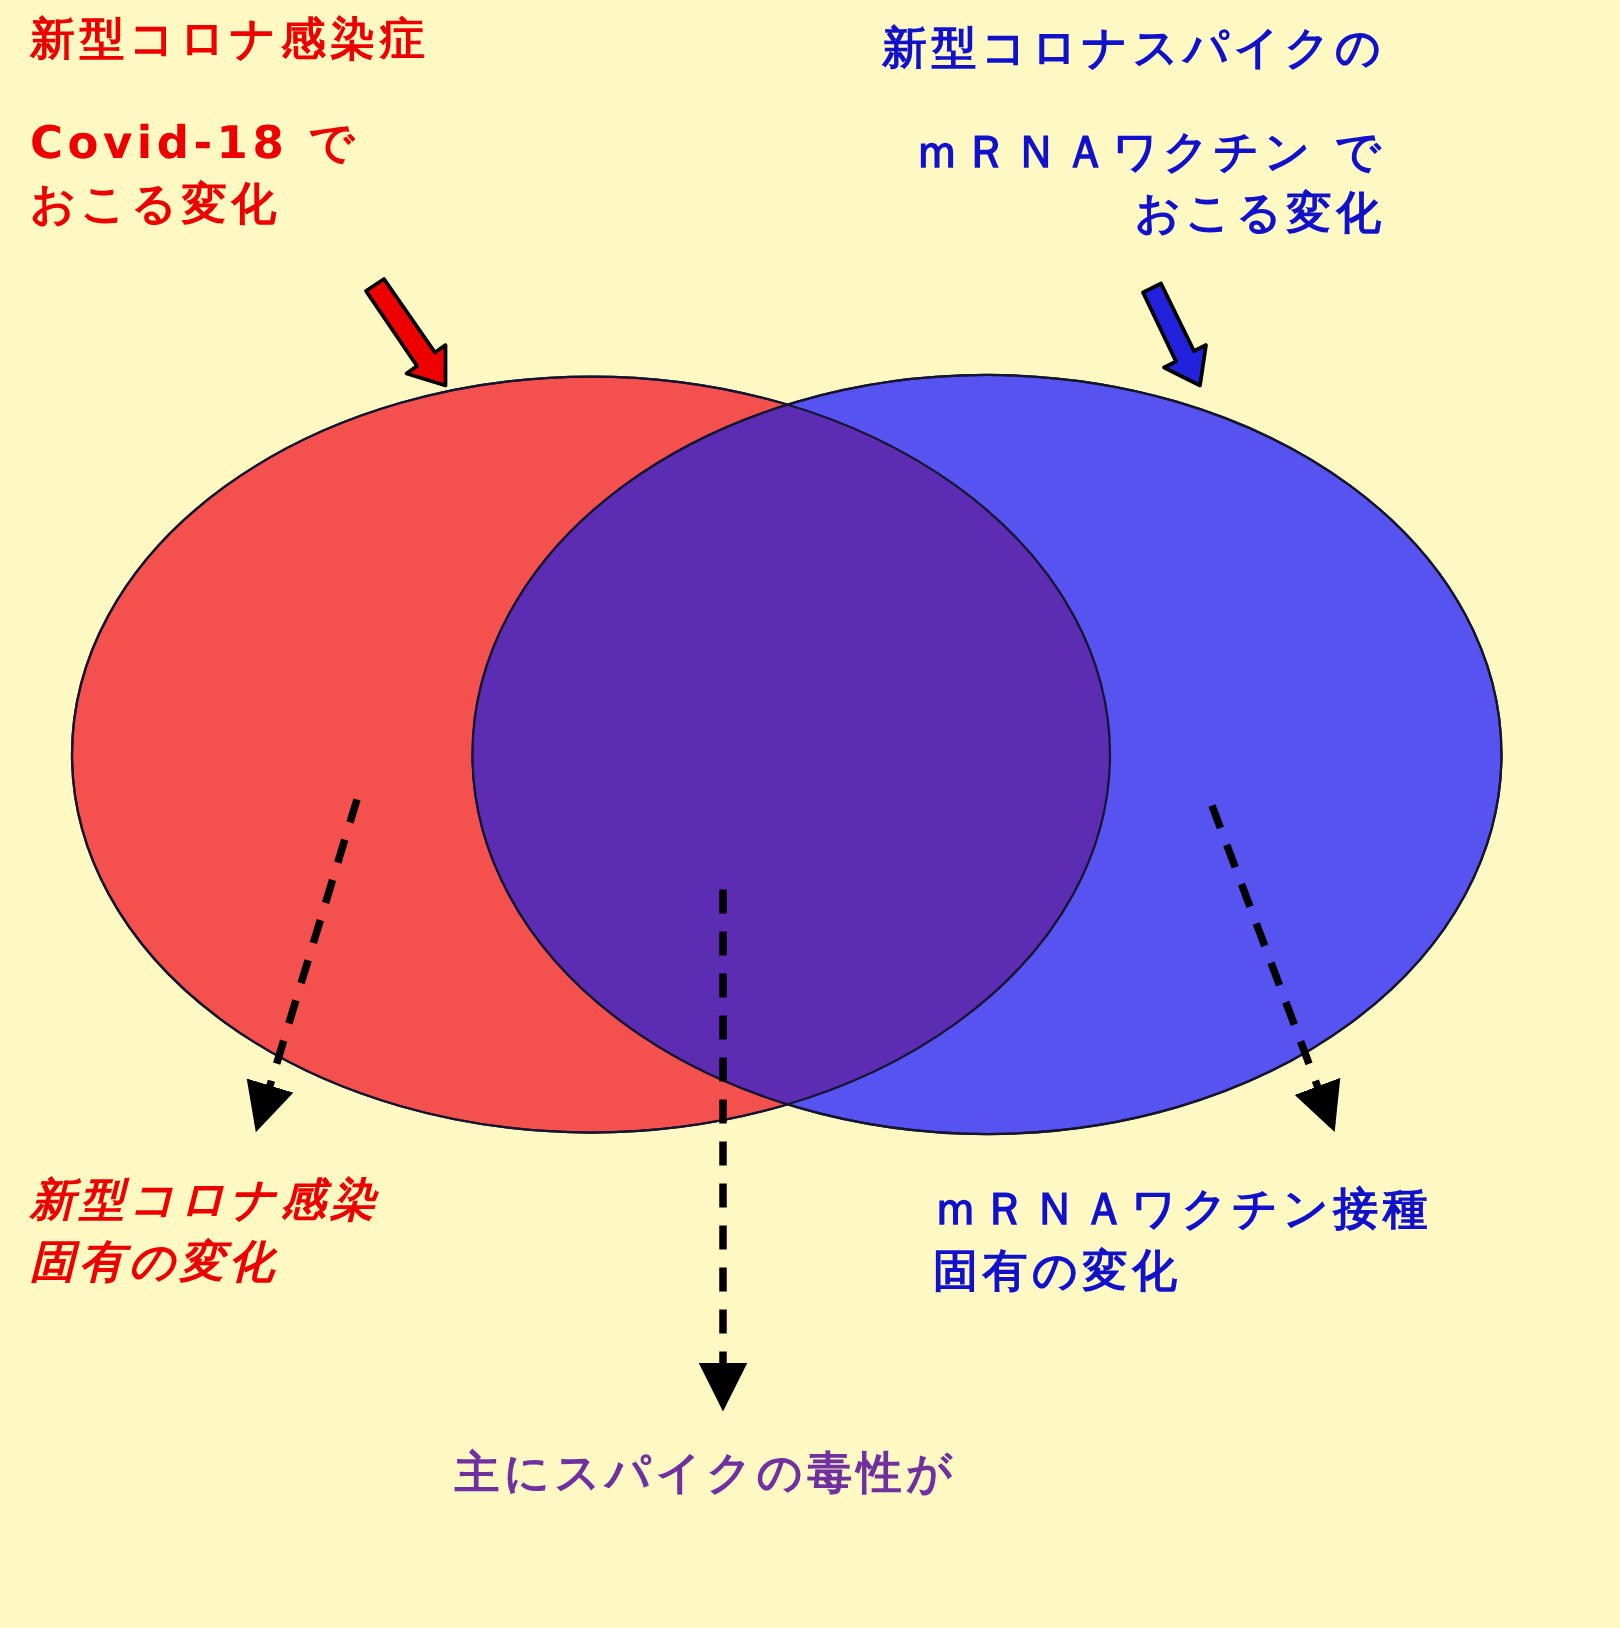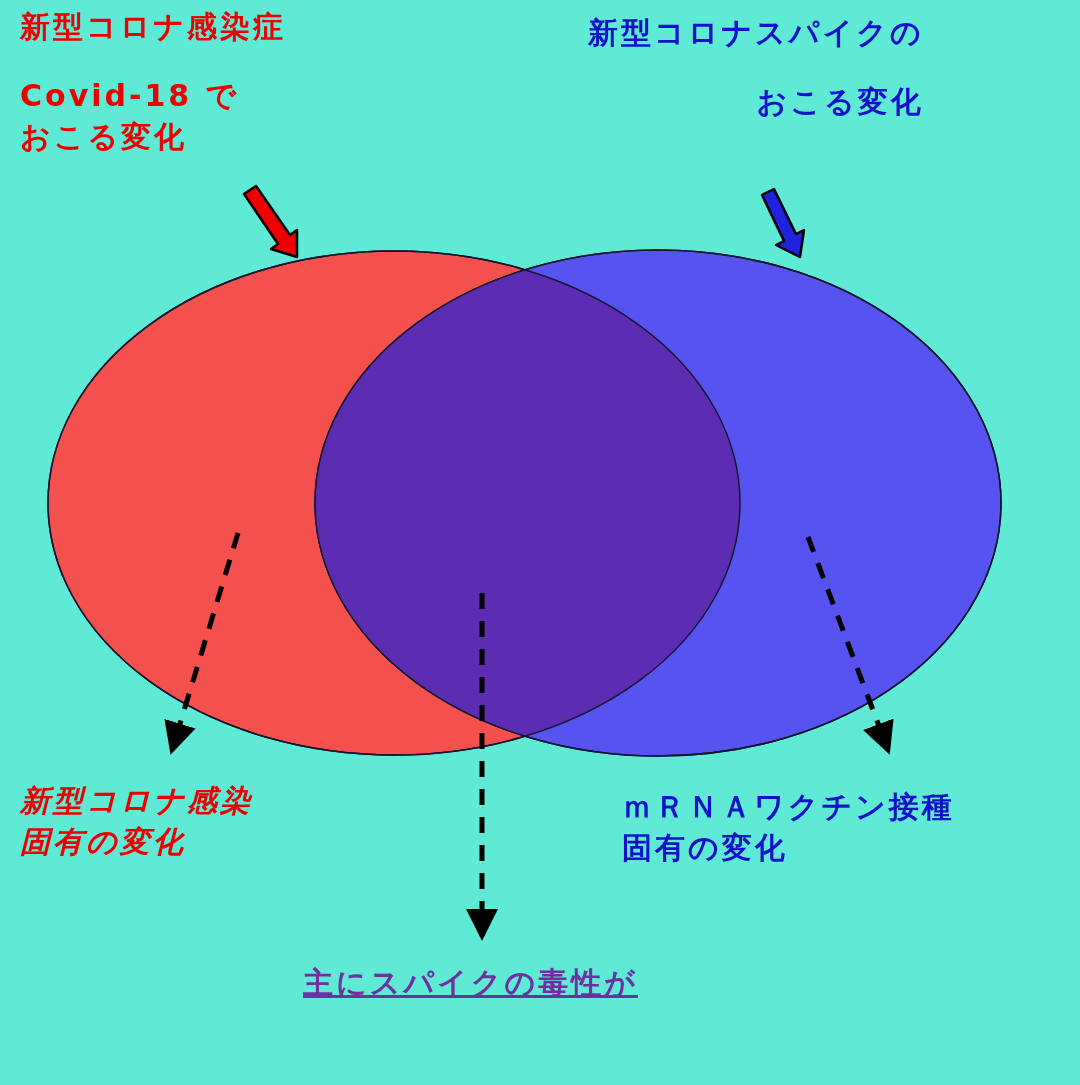--- a/index.html
+++ b/index.html
@@ -1,35 +1,35 @@
 <!DOCTYPE html>
 <html><head>
 <meta charset="utf-8">
 <style>
   html,body{margin:0;padding:0;background:#ffffff;}
   #stage{
     position:relative;
     width:1080px;height:1085px;
-    background:#5eead4;
+    background:#fef9c3;
     overflow:hidden;
     font-family:"DejaVu Sans","Liberation Sans",sans-serif;
   }
   #venn-svg{position:absolute;left:0;top:0;}
   .label{
     position:absolute;
     font-size:30px;
     font-weight:bold;
     line-height:41px;
     letter-spacing:3px;
     white-space:nowrap;
   }
   .label .gap-after{margin-bottom:28px;}
   .red-text{color:#ee0000;}
   .blue-text{color:#1111cc;}
-  .purple-text{color:#7030a0;text-decoration:underline;}
+  .purple-text{color:#7030a0;}
   .pos-top-left{left:20px;top:6px;}
   .pos-top-right{left:588px;top:12px;text-align:right;}
   .pos-bottom-left{left:20px;top:780px;font-style:italic;}
   .pos-bottom-right{left:622px;top:786px;}
   .pos-bottom-center{left:303px;top:962px;}
 </style>
 </head>
 <body>
 
 <div id="stage">
@@ -65,20 +65,21 @@
   </svg>
 
   <div class="label red-text pos-top-left">
     <div class="gap-after">新型コロナ感染症</div>
     <div>Covid-18 で</div>
     <div>おこる変化</div>
   </div>
 
   <div class="label blue-text pos-top-right">
     <div class="gap-after">新型コロナスパイクの</div>
+    <div>ｍＲＮＡワクチン で</div>
     <div>おこる変化</div>
   </div>
 
   <div class="label red-text pos-bottom-left">
     <div>新型コロナ感染</div>
     <div>固有の変化</div>
   </div>
 
   <div class="label blue-text pos-bottom-right">
     <div>ｍＲＮＡワクチン接種</div>

